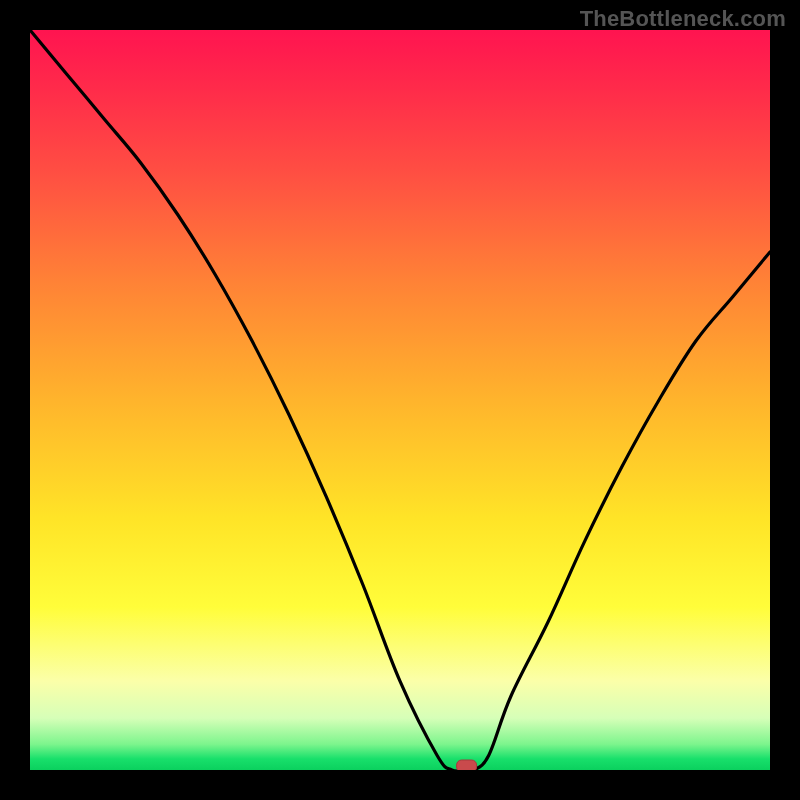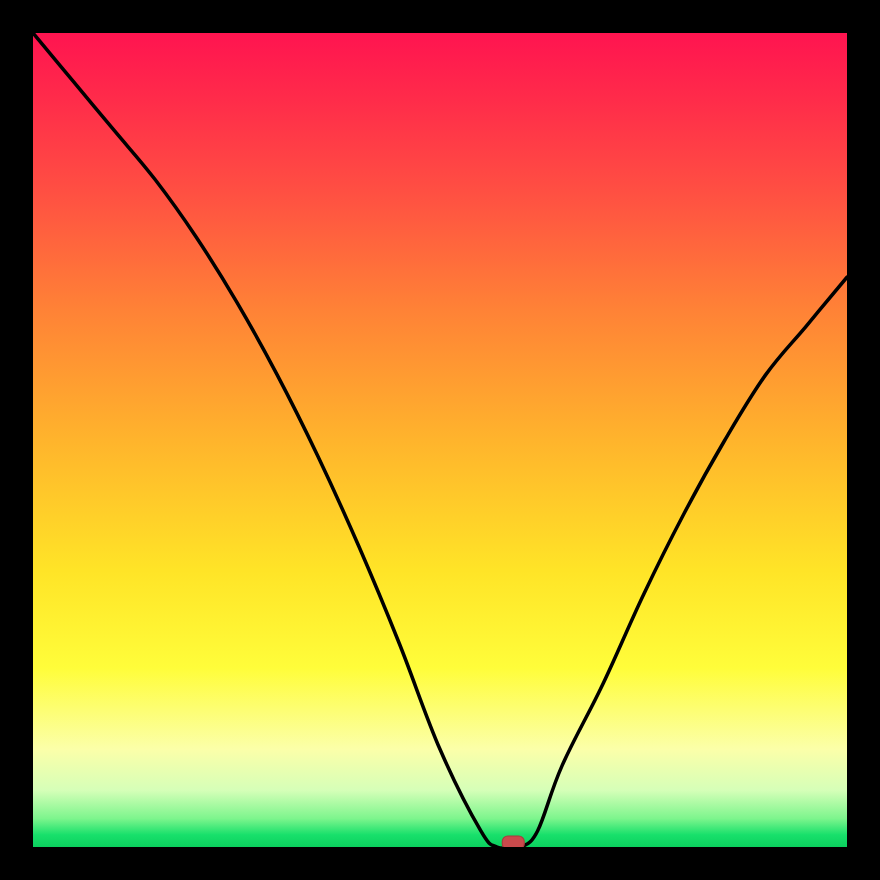--- a/index.html
+++ b/index.html
@@ -64,20 +64,21 @@
   .marker {
     fill: #c94a4c;
     stroke: #a83b3d;
     stroke-width: 1;
   }
 </style>
 </head>
 <body>
 
 <div class="frame">
+  <div class="watermark">TheBottleneck.com</div>
 
   <div class="plot-area">
     <div class="gradient-bg"></div>
     <svg class="curve" viewBox="0 0 740 740" preserveAspectRatio="none">
       <path id="curve-path" fill="none" stroke="#000000" stroke-width="3.2" stroke-linejoin="round" stroke-linecap="round" d="M 0.00 0.00 C 6.66 7.99, 23.68 28.42, 37.00 44.40 C 50.32 60.38, 60.68 72.82, 74.00 88.80 C 87.32 104.78, 97.68 115.88, 111.00 133.20 C 124.32 150.52, 134.68 165.02, 148.00 185.00 C 161.32 204.98, 171.68 221.56, 185.00 244.20 C 198.32 266.84, 208.68 285.49, 222.00 310.80 C 235.32 336.11, 245.68 356.83, 259.00 384.80 C 272.32 412.77, 282.68 435.56, 296.00 466.20 C 309.32 496.84, 319.68 521.70, 333.00 555.00 C 346.32 588.30, 356.68 620.56, 370.00 651.20 C 383.32 681.84, 397.68 709.22, 407.00 725.20 C 416.32 741.18, 416.47 737.34, 421.80 740.00 C 427.13 742.66, 432.60 740.00, 436.60 740.00 C 440.60 740.00, 440.00 742.66, 444.00 740.00 C 448.00 737.34, 452.14 738.52, 458.80 725.20 C 465.46 711.88, 470.34 689.98, 481.00 666.00 C 491.66 642.02, 504.68 619.97, 518.00 592.00 C 531.32 564.03, 541.68 538.57, 555.00 510.60 C 568.32 482.63, 578.68 461.91, 592.00 436.60 C 605.32 411.29, 615.68 392.64, 629.00 370.00 C 642.32 347.36, 652.68 329.45, 666.00 310.80 C 679.32 292.15, 689.68 282.38, 703.00 266.40 C 716.32 250.42, 733.34 229.99, 740.00 222.00"></path>
       <rect id="marker-rect" class="marker" rx="5" ry="5" width="20" height="12" x="426.60" y="730.00"></rect>
     </svg>
   </div>
 </div>
 

